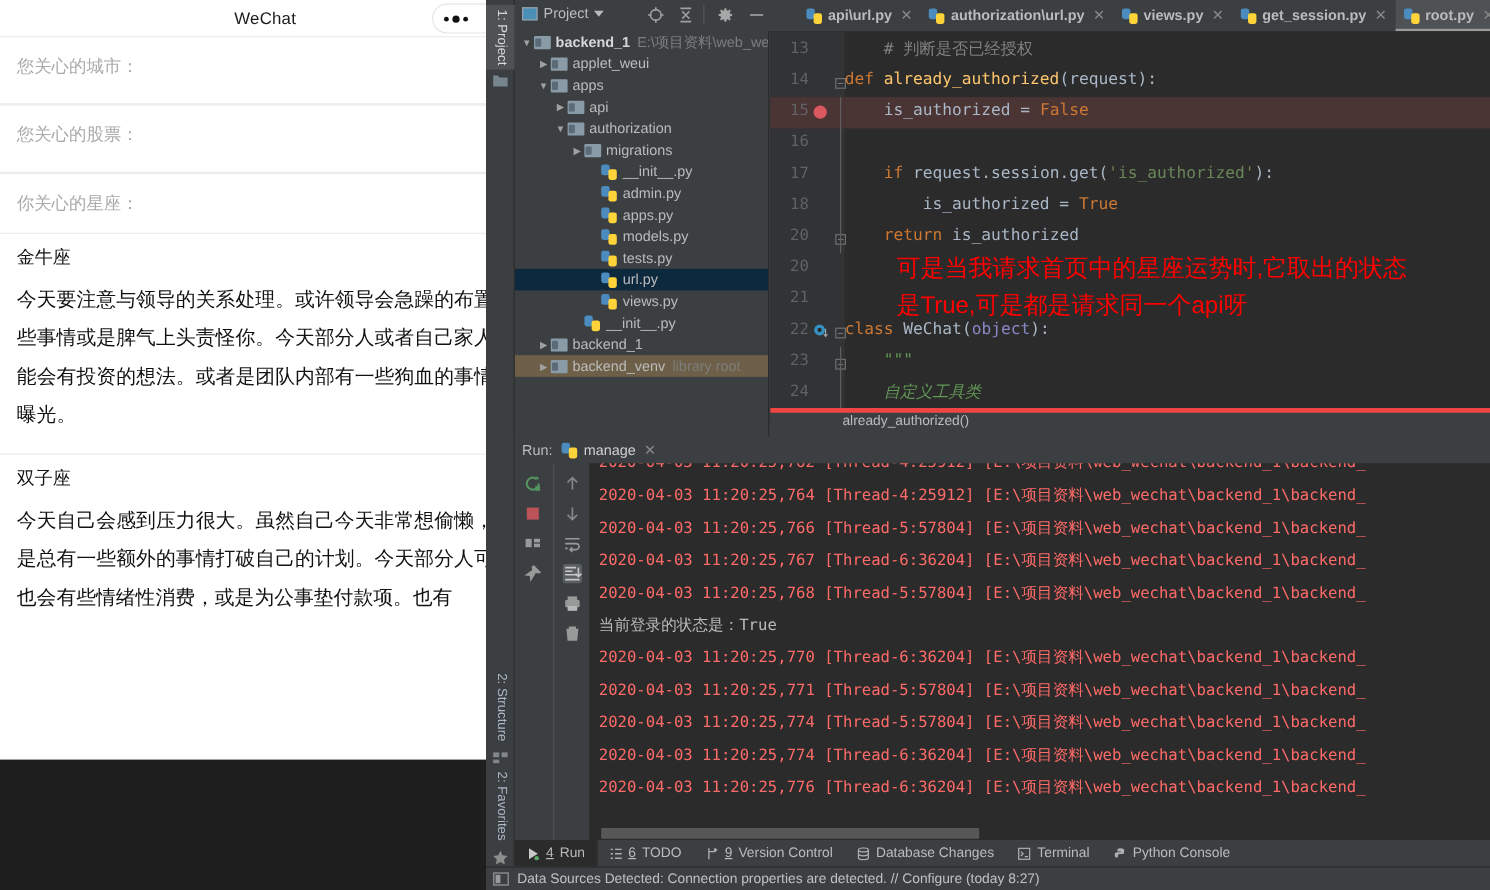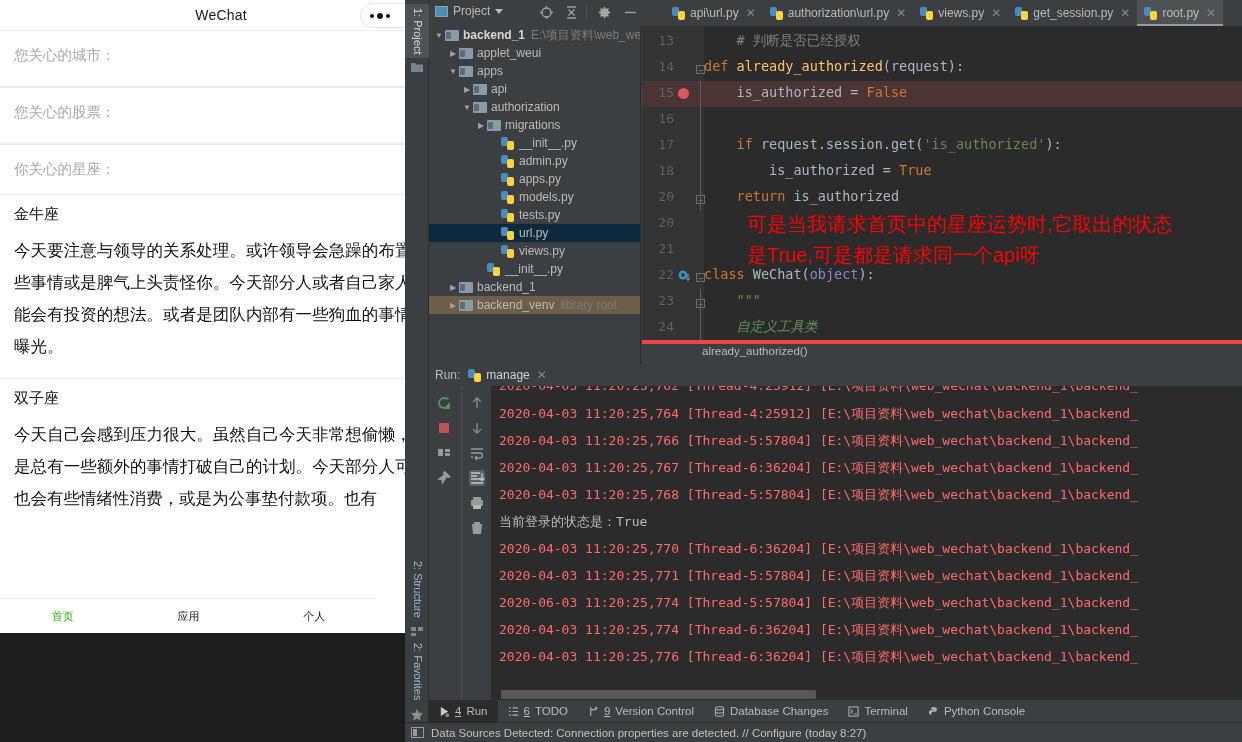--- a/index.html
+++ b/index.html
@@ -82,21 +82,21 @@
   
   .ide-top { position: absolute; left: 24px; top: 0; right: 0; height: 26px; background: #3c3f41; }
   .pjt-btn { position: absolute; left: 6px; top: 4px; display: flex; align-items: center; gap: 5px; }
   .pjt-sq { width: 13px; height: 11px; border: 1px solid #9aa0a6; background: #4a8fb5; }
   .pjt-label { font-size: 12px; color: #bbb; }
   .caret-d { width: 0; height: 0; border-left: 4px solid transparent; border-right: 4px solid transparent; border-top: 5px solid #bbb; }
   .tb-ico { position: absolute; top: 5px; opacity: .85; }
   .tb-sep { position: absolute; top: 4px; width: 1px; height: 16px; background: #555; }
 
   
-  .tabs { position: absolute; left: 236px; top: 0; right: 0; height: 26px; display: flex; align-items: stretch; }
+  .tabs { position: absolute; left: 236px; top: 0; right: 0; height: 26px; display: flex; align-items: stretch; font-weight: bold; }
   .etab {
     display: flex; align-items: center; gap: 5px; padding: 0 7px;
     font-size: 12px; color: #bbbbbb; position: relative; background: #3c3f41;
     white-space: nowrap;
   }
   .etab.active { background: #4e5254; }
   .etab.active::after { content:""; position:absolute; left:0; right:0; bottom:0; height:2px; background:#9b9b9b; }
   .py-ico { width: 13px; height: 13px; position: relative; flex: 0 0 13px; }
   .py-ico .b { position: absolute; width: 7px; height: 9px; border-radius: 2px; }
   .py-ico .b1 { left: 0; top: 0; background: #4b8bbe; }
@@ -215,25 +215,20 @@
       <div class="wx-card">
         <h3>金牛座</h3>
         <p>今天要注意与领导的关系处理。或许领导会急躁的布置一些事情或是脾气上头责怪你。今天部分人或者自己家人可能会有投资的想法。或者是团队内部有一些狗血的事情被曝光。</p>
       </div>
       <div class="wx-card">
         <h3>双子座</h3>
         <p>今天自己会感到压力很大。虽然自己今天非常想偷懒，但是总有一些额外的事情打破自己的计划。今天部分人可能也会有些情绪性消费，或是为公事垫付款项。也有</p>
       </div>
     </div>
 
-    <div class="wx-tabbar">
-      <div class="wx-tab active">首页</div>
-      <div class="wx-tab">应用</div>
-      <div class="wx-tab">个人</div>
-    </div>
   </div>
 
   <div id="ide">
 
     <div class="tool-strip">
       <div class="vtab sel" style="top:4px;">1: Project</div>
       <svg class="vtab-ic" style="top:60px;" viewBox="0 0 14 14">
         <path d="M1 3h4l1.2 1.5H13V12H1z" fill="#8a9ba8"></path>
       </svg>
       <div class="vtab" style="bottom:120px;">2: Structure</div>
@@ -528,21 +523,21 @@
 
       <div class="console" id="console">
           <div class="logline" style="height: 14px; line-height: 0px; overflow: hidden;">2020-04-03 11:20:25,762 [Thread-4:25912] [E:\项目资料\web_wechat\backend_1\backend_</div>
           <div class="logline">2020-04-03 11:20:25,764 [Thread-4:25912] [E:\项目资料\web_wechat\backend_1\backend_</div>
           <div class="logline">2020-04-03 11:20:25,766 [Thread-5:57804] [E:\项目资料\web_wechat\backend_1\backend_</div>
           <div class="logline">2020-04-03 11:20:25,767 [Thread-6:36204] [E:\项目资料\web_wechat\backend_1\backend_</div>
           <div class="logline">2020-04-03 11:20:25,768 [Thread-5:57804] [E:\项目资料\web_wechat\backend_1\backend_</div>
           <div class="logline out">当前登录的状态是：True</div>
           <div class="logline">2020-04-03 11:20:25,770 [Thread-6:36204] [E:\项目资料\web_wechat\backend_1\backend_</div>
           <div class="logline">2020-04-03 11:20:25,771 [Thread-5:57804] [E:\项目资料\web_wechat\backend_1\backend_</div>
-          <div class="logline">2020-06-03 11:20:25,774 [Thread-5:57804] [E:\项目资料\web_wechat\backend_1\backend_</div>
+          <div class="logline">2020-04-03 11:20:25,774 [Thread-5:57804] [E:\项目资料\web_wechat\backend_1\backend_</div>
           <div class="logline">2020-04-03 11:20:25,774 [Thread-6:36204] [E:\项目资料\web_wechat\backend_1\backend_</div>
           <div class="logline">2020-04-03 11:20:25,776 [Thread-6:36204] [E:\项目资料\web_wechat\backend_1\backend_</div>
         </div>
       <div class="hscroll"></div>
     </div>
 
     <div class="botbar">
       <div class="bb sel">
         <svg width="11" height="11" viewBox="0 0 12 12">
             <path d="M2 1l8 5-8 5z" fill="#c8c8c8"></path>

